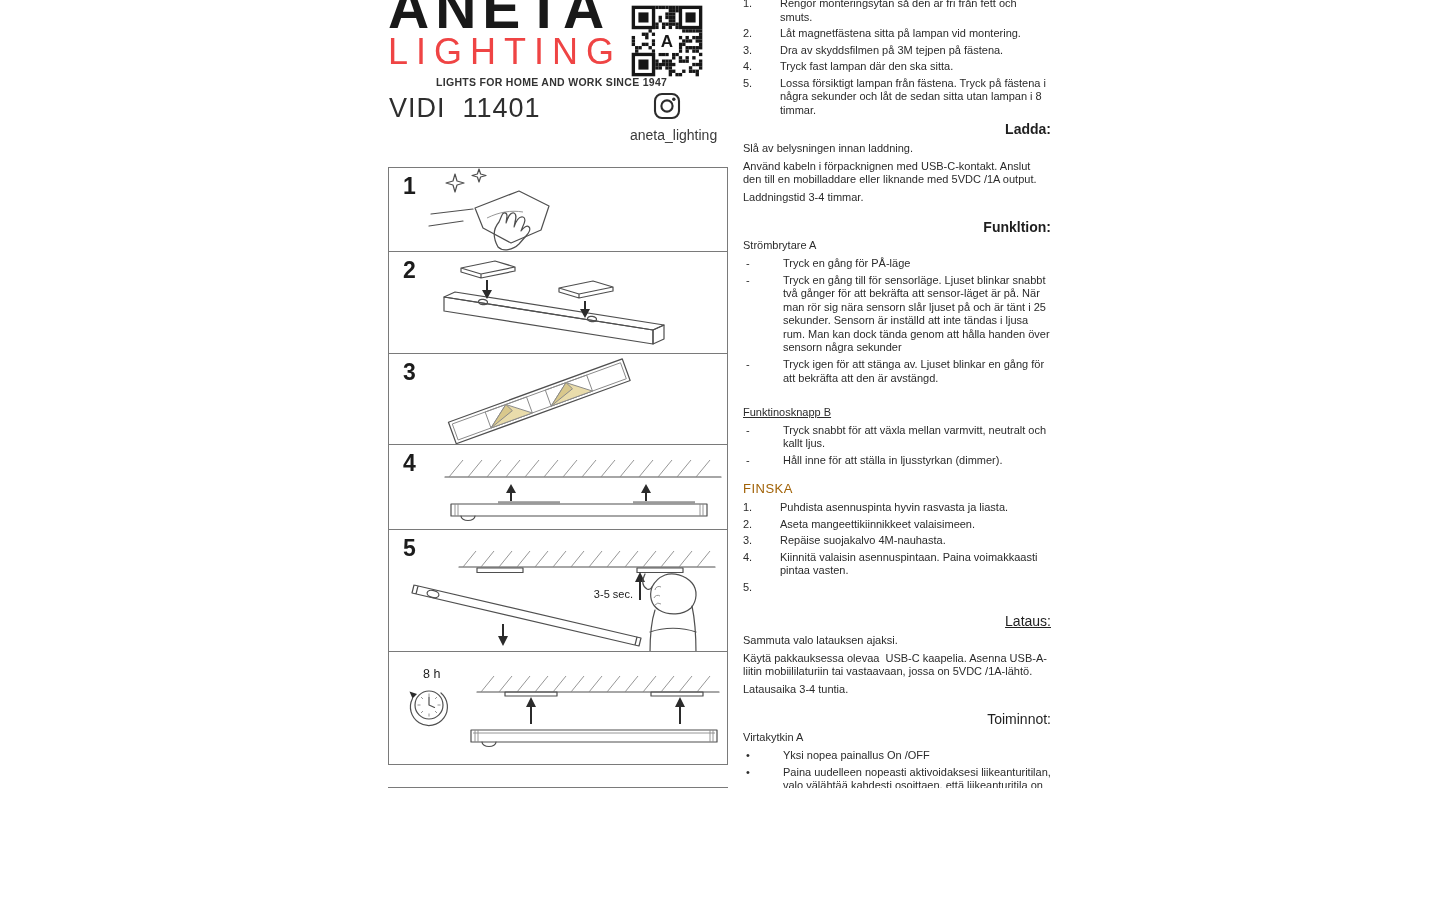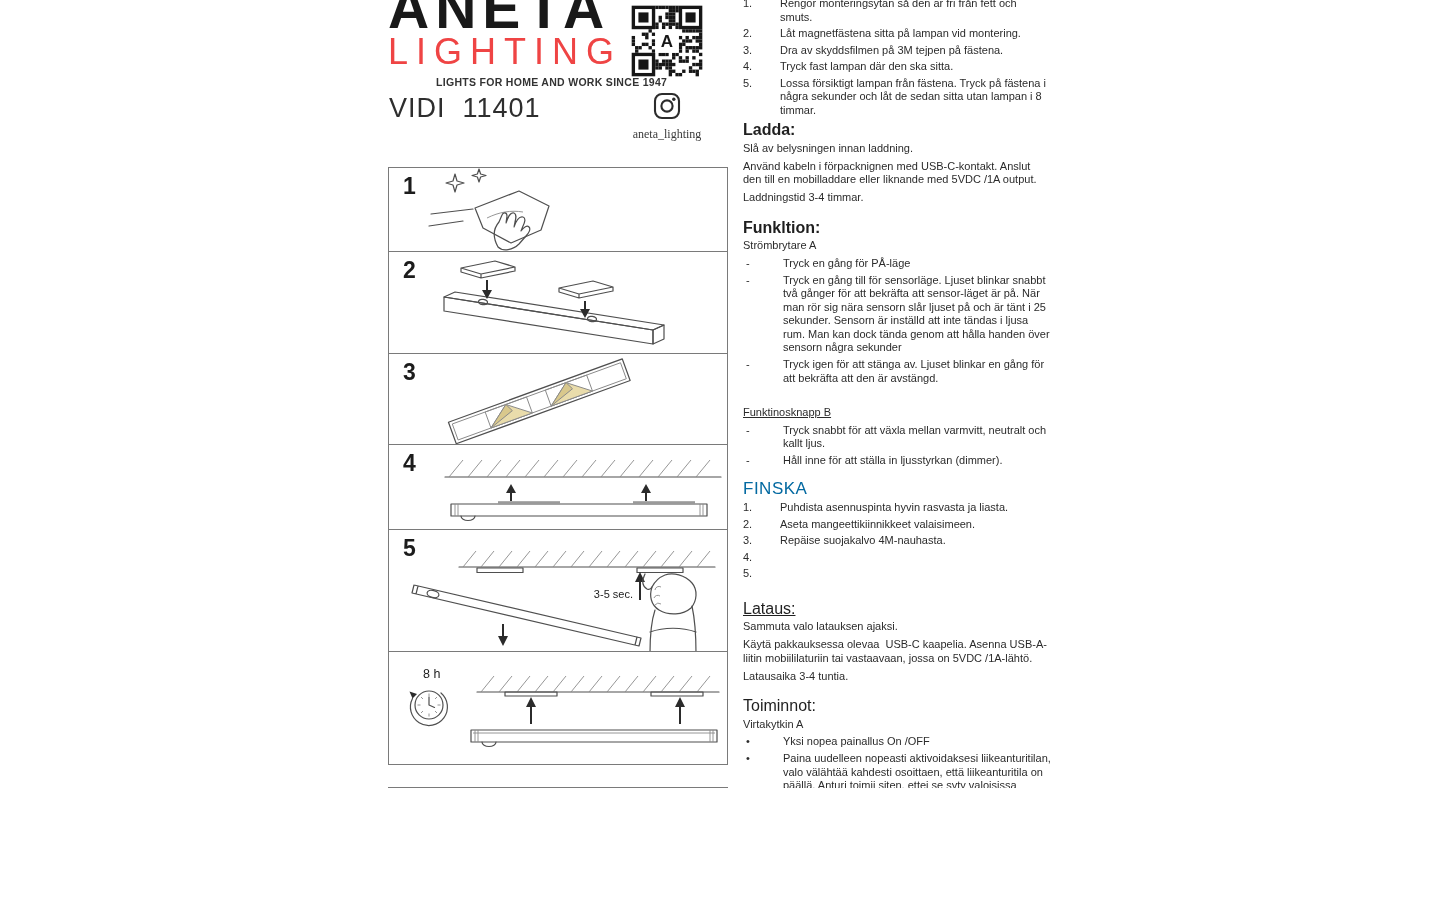--- a/index.html
+++ b/index.html
@@ -12,37 +12,37 @@
 
   
   .logo{position:absolute;left:388px;top:-17px;color:#191919;}
   .logo-aneta{font-size:57px;font-weight:bold;letter-spacing:6px;line-height:0.88;transform:scaleY(1.02);}
   .logo-lighting{font-size:36px;font-weight:normal;letter-spacing:8px;color:#ef4444;line-height:1.0;margin-top:1px;}
   .logo-tagline{font-size:10.5px;font-weight:bold;letter-spacing:0.3px;color:#333;margin-top:6px;padding-left:48px;}
   .model{position:absolute;left:389px;top:93px;font-size:27px;color:#2e2e2e;letter-spacing:1px;white-space:pre;}
   .qr{position:absolute;left:630px;top:4px;width:74px;height:74px;}
   .social{position:absolute;left:630px;top:92px;width:74px;text-align:center;}
   .ig-icon{display:inline-block;width:28px;height:28px;}
-  .ig-handle{font-size:12px;color:#3a3a3a;margin-top:3px;font-family:Liberation Serif, serif;}
+  .ig-handle{font-size:14px;color:#3a3a3a;margin-top:3px;}
 
   
   .steps{position:absolute;left:388px;top:167px;width:340px;}
   .panel{position:relative;border:1.5px solid #7a7a7a;background:#fff;box-sizing:border-box;}
   .panel + .panel{margin-top:-1.5px;}
   .pnum{position:absolute;left:14px;top:5px;font-size:23px;font-weight:bold;color:#1c1c1c;}
   .panel svg{position:absolute;left:0;top:0;}
 
   .product-box{position:absolute;left:388px;top:787px;width:340px;height:160px;
                border:1.5px solid #7a7a7a;box-sizing:border-box;background:#fff;}
 
   
   .rcol{position:absolute;left:743px;top:-3px;width:308px;font-size:11px;line-height:13.5px;color:#2b2b2b;}
   .rp{margin:0 0 4.5px;white-space:pre-wrap;}
-  .rh{font-weight:bold;font-size:16px;margin:6px 0 5px;color:#1f1f1f;}
-  .rh-big{font-size:17px;font-weight:normal;letter-spacing:0.5px;margin:14px 0 6px;color:#0369a1;}
+  .rh{font-weight:bold;font-size:14px;margin:6px 0 5px;color:#1f1f1f;text-align:right;}
+  .rh-big{font-size:13px;font-weight:normal;letter-spacing:0.5px;margin:14px 0 6px;color:#a16207;}
   .row{display:flex;margin-bottom:3px;}
   .row .num{flex:0 0 37px;}
   .row .txt{flex:1;}
   .bul{display:flex;margin-bottom:3.5px;}
   .bul .mk{flex:0 0 37px;padding-left:3px;}
   .bul .txt{flex:1;}
   .sublabel{margin:2px 0 4px;}
   .mt8{margin-top:16px;} .mt16{margin-top:16px;} .mt5{margin-top:21px;text-decoration:underline;}
 
   
@@ -396,20 +396,21 @@
       <div class="row">
           <span class="num">2.</span>
           <span class="txt">Aseta mangeettikiinnikkeet valaisimeen.</span>
         </div>
       <div class="row">
           <span class="num">3.</span>
           <span class="txt">Repäise suojakalvo 4M-nauhasta.</span>
         </div>
       <div class="row">
           <span class="num">4.</span>
+          <span class="txt">Kiinnitä valaisin asennuspintaan. Paina voimakkaasti pintaa vasten.</span>
         </div>
       <div class="row">
           <span class="num">5.</span>
         </div>
     </div>
 
     <div class="rh mt5" style="font-weight:normal;">Lataus:</div>
     <p class="rp">Sammuta valo latauksen ajaksi.</p>
     <p class="rp">Käytä pakkauksessa olevaa  USB-C kaapelia. Asenna USB-A-liitin mobiililaturiin tai vastaavaan, jossa on 5VDC /1A-lähtö.</p>
     <p class="rp">Latausaika 3-4 tuntia.</p>

